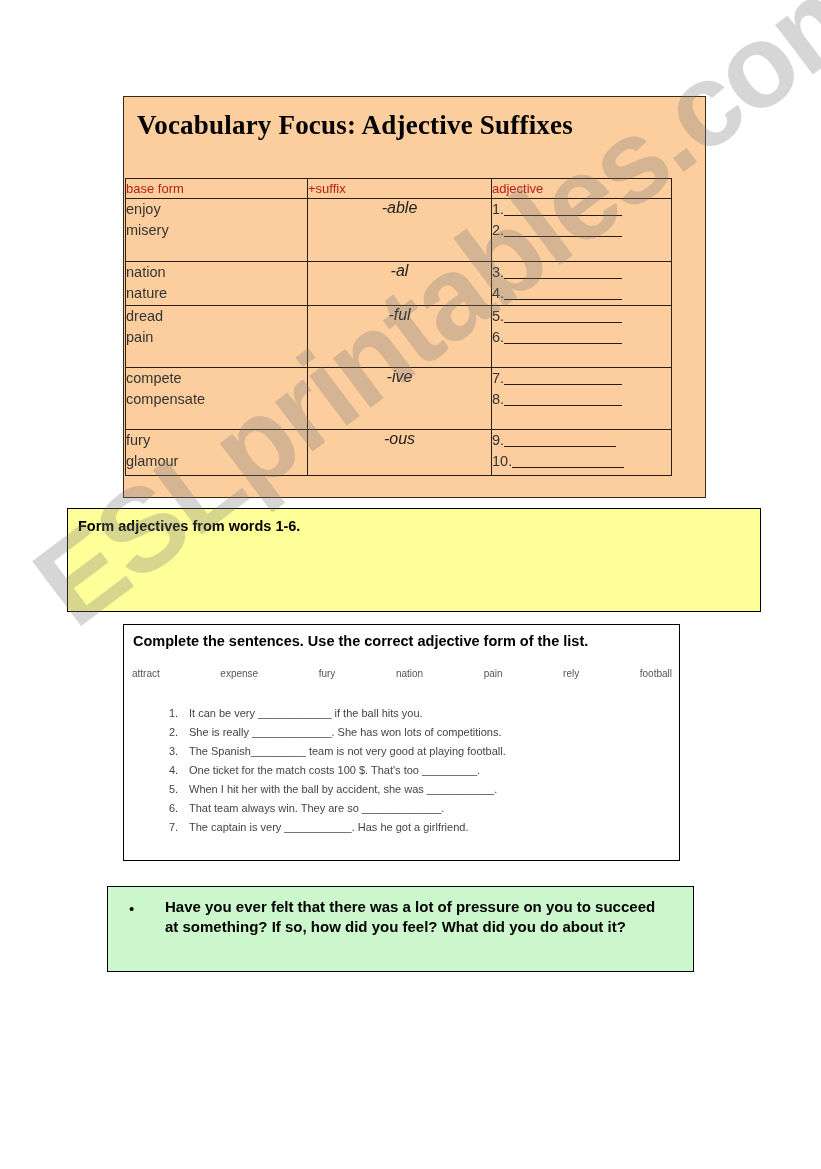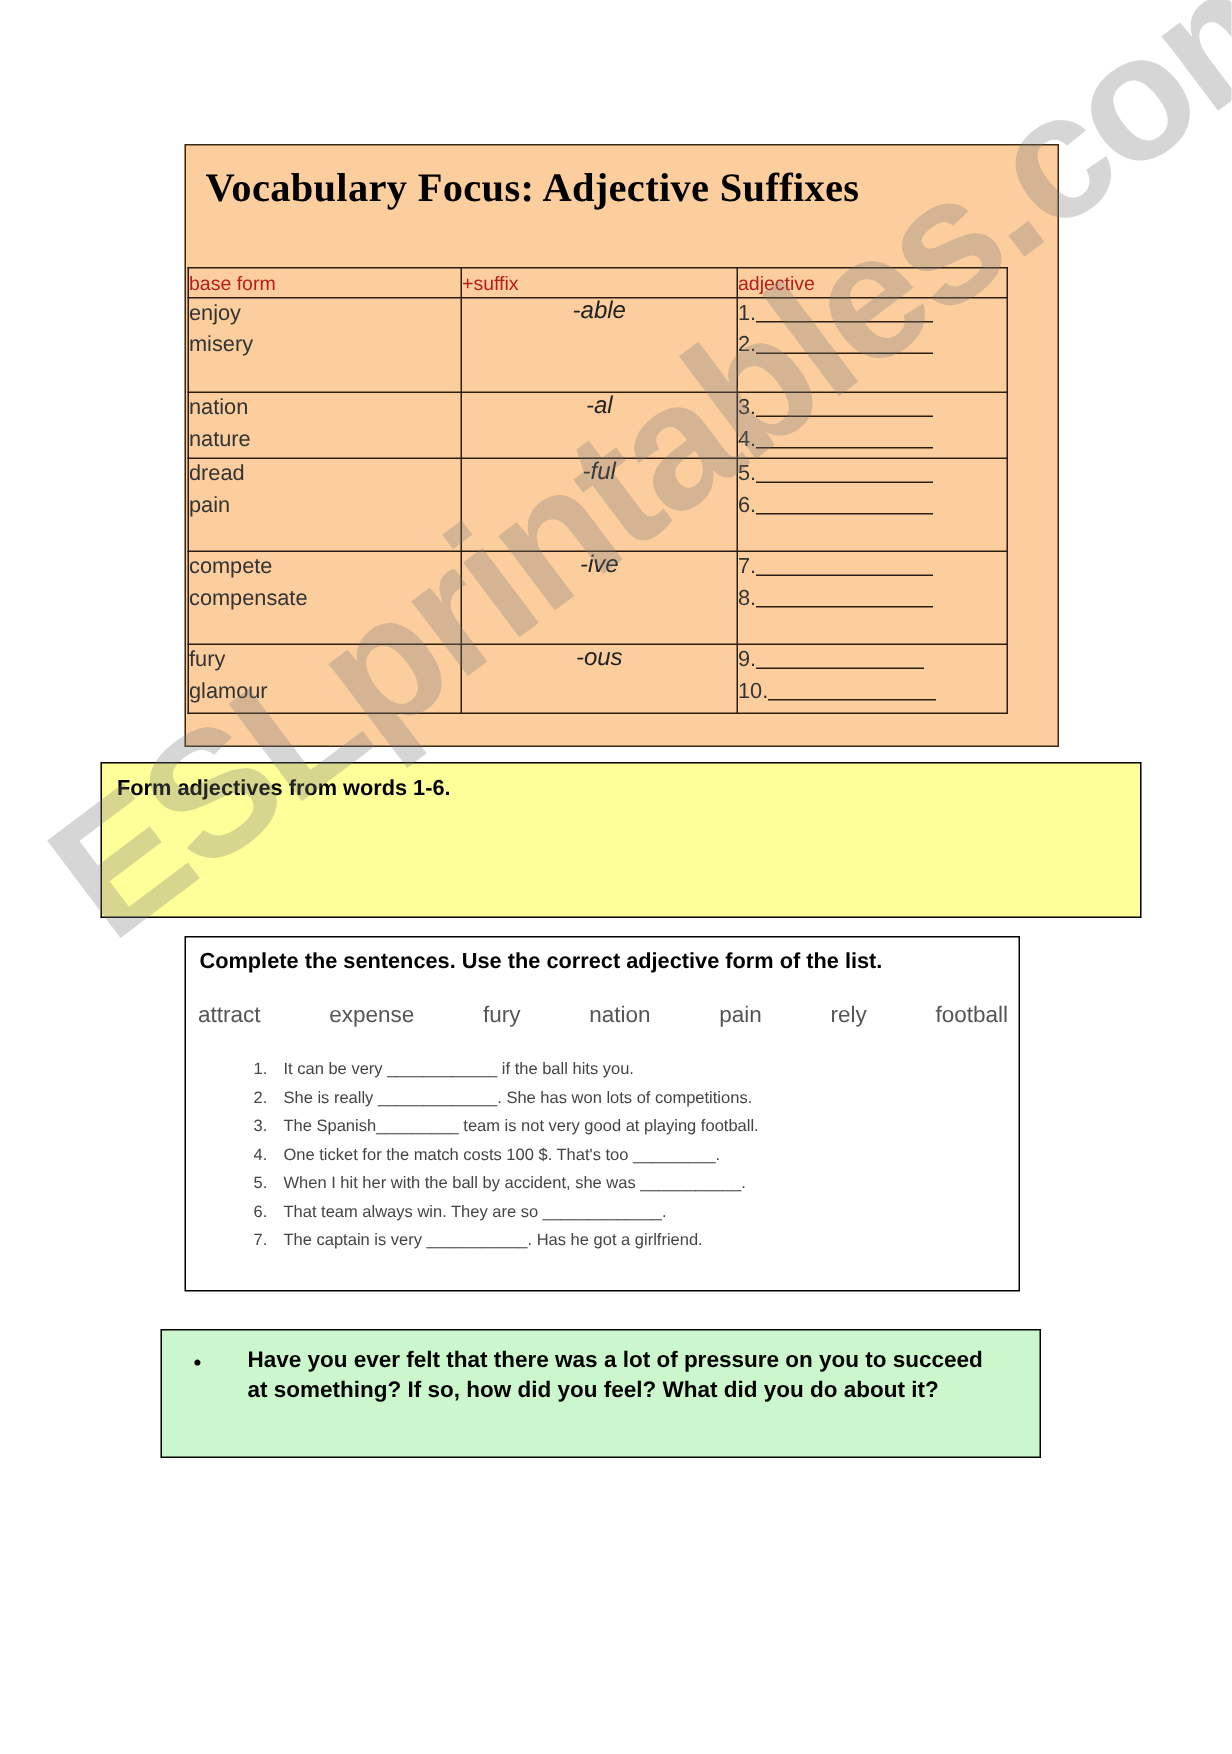--- a/index.html
+++ b/index.html
@@ -180,21 +180,21 @@
     font-weight: bold;
     color: #000000;
   }
   .wordbank {
     position: absolute;
     left: 8px;
     top: 43px;
     width: 540px;
     display: flex;
     justify-content: space-between;
-    font-size: 15px;
+    font-size: 10px;
     color: #555555;
   }
   .sentences {
     position: absolute;
     left: 45px;
     top: 79px;
     width: 505px;
     font-size: 11px;
     color: #444444;
   }

